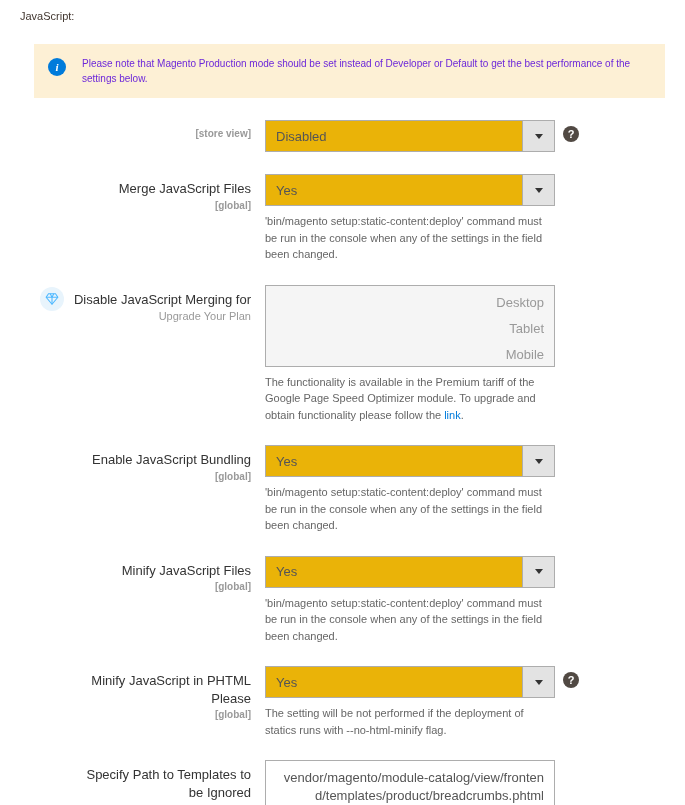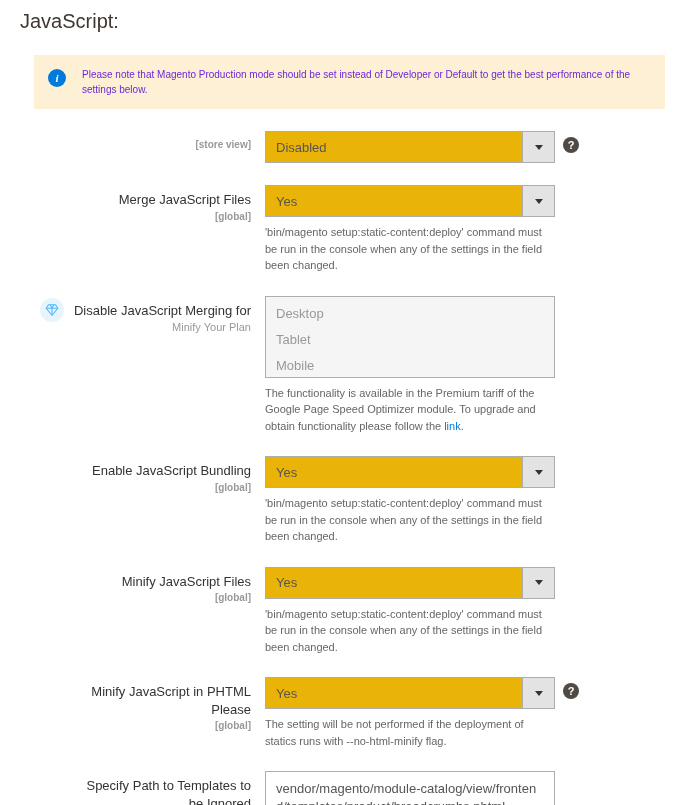--- a/index.html
+++ b/index.html
@@ -1,35 +1,35 @@
 <!DOCTYPE html>
 <html><head>
 <meta charset="utf-8">
 <style>
 * { box-sizing: border-box; margin: 0; padding: 0; }
 body { font-family: 'Helvetica Neue', Arial, sans-serif; font-size: 13px; color: #333; background: #fff; padding: 10px 20px 0; width: 685px; }
-.section-title { font-size: 20px; color: #41362f; margin-bottom: 22px; font-weight: 400; }
+.section-title { font-size: 11px; color: #41362f; margin-bottom: 22px; font-weight: 400; }
 .notice-box { background: #fdf0d5; display: flex; padding: 12px 14px; margin: 0 0 22px 14px; }
 .notice-icon { width: 18px; height: 18px; border-radius: 50%; background: #007bdb; color: #fff; display: flex; align-items: center; justify-content: center; font-family: Georgia, serif; font-style: italic; font-size: 11px; font-weight: bold; flex-shrink: 0; margin-right: 16px; margin-top: 2px; }
 .notice-text { font-size: 10px; color: #6d28d9; line-height: 1.5; }
 .field-row { display: flex; margin-bottom: 22px; align-items: flex-start; }
 .badge-col { width: 50px; flex-shrink: 0; display: flex; justify-content: flex-end; padding-right: 6px; padding-top: 2px; }
 .diamond-badge { width: 24px; height: 24px; border-radius: 50%; background: #e8f4fc; display: flex; align-items: center; justify-content: center; }
 .diamond-badge svg { width: 14px; height: 14px; }
 .label-col { width: 195px; flex-shrink: 0; text-align: right; padding-right: 14px; padding-top: 6px; }
 .label-main { font-size: 13px; color: #333; line-height: 1.35; }
 .label-scope { font-size: 10px; color: #999; margin-top: 2px; font-weight: bold; }
 .label-upgrade { font-size: 11px; color: #999; margin-top: 2px; }
 .control-col { width: 290px; flex-shrink: 0; }
 .after-col { padding-left: 8px; padding-top: 6px; }
 .select-wrap { position: relative; width: 290px; height: 32px; border: 1px solid #adadad; background: #eab308; display: flex; align-items: center; }
 .select-text { flex: 1; padding: 0 10px; font-size: 13px; color: #555; }
 .select-arrow { width: 32px; height: 30px; border-left: 1px solid #adadad; background: #e3e3e3; display: flex; align-items: center; justify-content: center; }
 .select-arrow::after { content: ''; border-left: 4px solid transparent; border-right: 4px solid transparent; border-top: 5px solid #333; }
-.textarea-ctrl { width: 290px; border: 1px solid #adadad; background: #fff; padding: 8px 10px; font-size: 13px; color: #555; font-family: inherit; resize: vertical; line-height: 1.4; }
+.textarea-ctrl { width: 290px; border: 1px solid #adadad; background: #fff; padding: 8px 10px; font-size: 13px; color: #555; font-family: inherit; resize: vertical; line-height: 1.4; text-align: right; }
 .textarea-disabled { background: #f5f5f5; color: #999; }
 .textarea-disabled div { margin-bottom: 8px; }
 .help-text { font-size: 11px; color: #666; line-height: 1.5; margin-top: 7px; max-width: 290px; }
 .help-text a { color: #007bdb; text-decoration: none; }
 .tooltip-icon { width: 16px; height: 16px; border-radius: 50%; background: #514943; color: #fff; display: flex; align-items: center; justify-content: center; font-size: 11px; font-weight: bold; }
 </style>
 </head>
 <body>
 
 <div class="section-title">JavaScript:</div>
@@ -74,21 +74,21 @@
   <div class="badge-col">
     <div class="diamond-badge">
       <svg viewBox="0 0 24 24" fill="none" stroke="#4db8ff" stroke-width="1.8">
           <path d="M6 3h12l4 6-10 12L2 9z"></path>
           <path d="M2 9h20M9 3l3 6 3-6M12 9v12"></path>
         </svg>
     </div>
   </div>
   <div class="label-col">
     <div class="label-main">Disable JavaScript Merging for</div>
-    <div class="label-upgrade">Minify Your Plan</div>
+    <div class="label-upgrade">Upgrade Your Plan</div>
   </div>
   <div class="control-col">
     <div class="textarea-ctrl textarea-disabled" style="height:82px;position:relative;">
       <div>Desktop</div>
       <div>Tablet</div>
       <div style="margin-bottom:0;">Mobile</div>
       <div style="position:absolute;bottom:1px;right:1px;"><svg viewBox="0 0 10 10">
             <path d="M1 9L9 1M5 9L9 5" stroke="#aaa" stroke-width="1"></path>
           </svg></div>
     </div>

